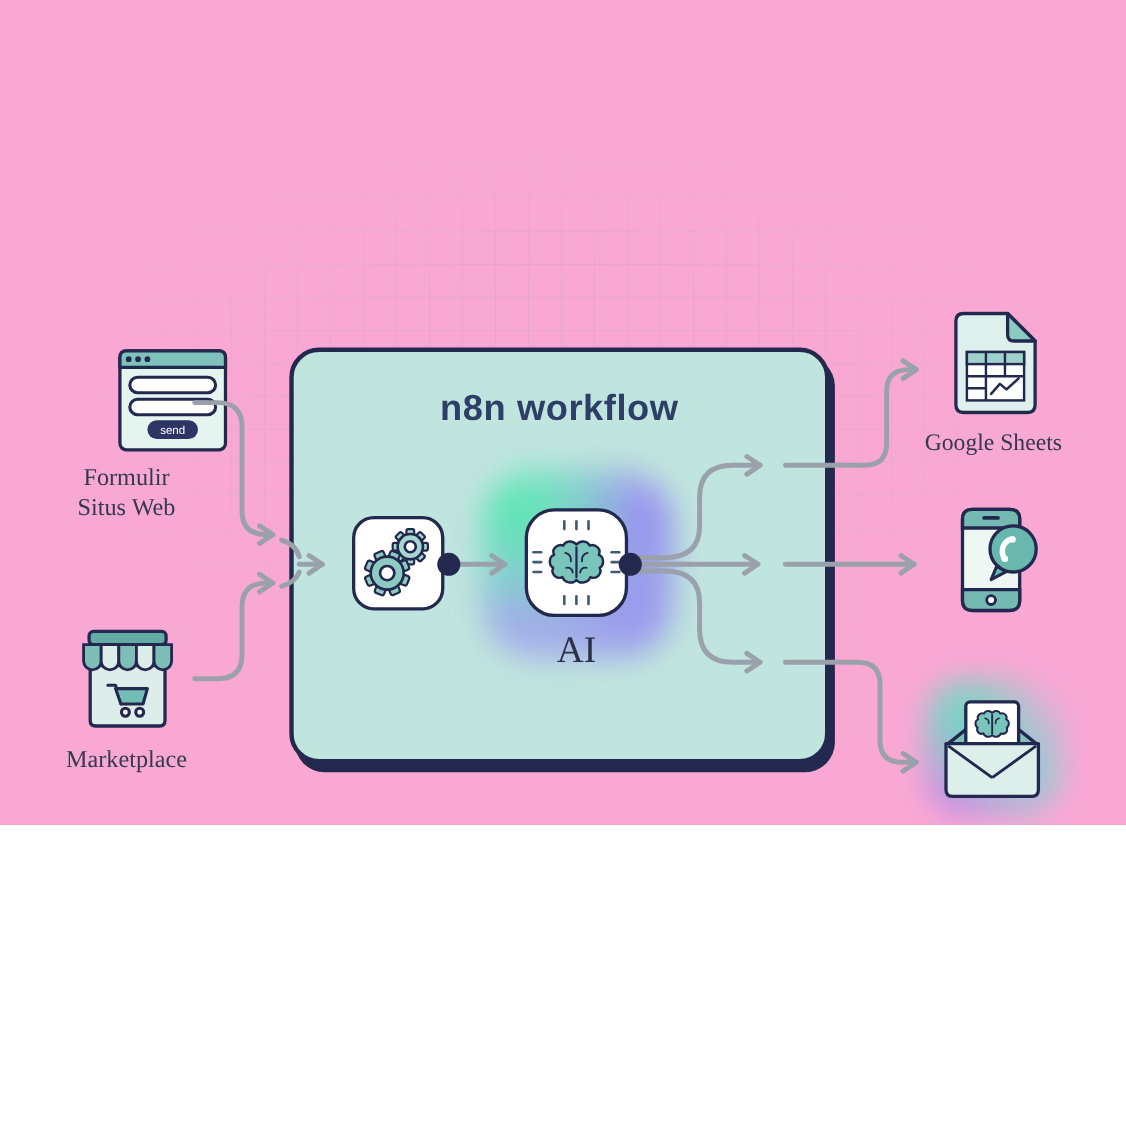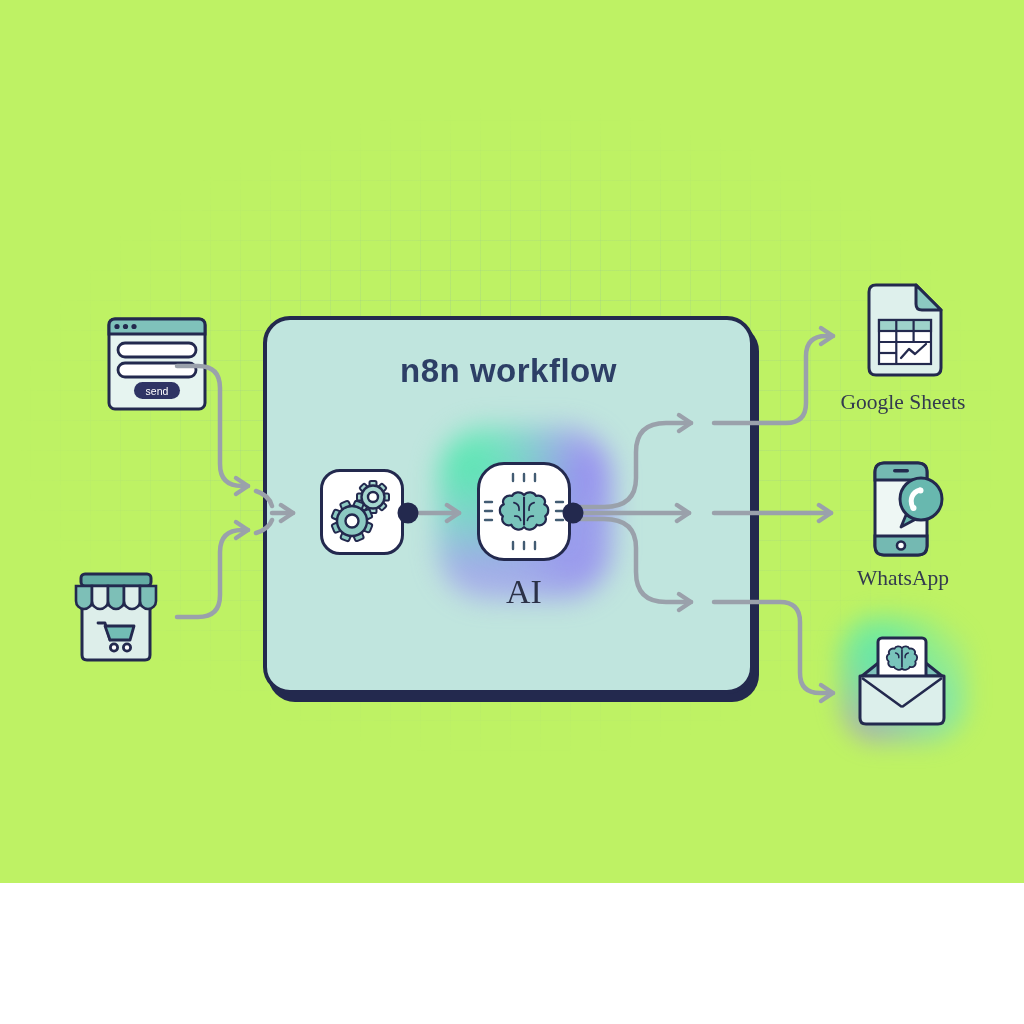--- a/index.html
+++ b/index.html
@@ -1,18 +1,18 @@
 <!DOCTYPE html>
 <html><head>
 <meta charset="utf-8">
 <style>
   html,body{margin:0;padding:0;background:#ffffff;}
   #canvas{
-    position:relative;width:1024px;height:883px;overflow:hidden;
-    background:#bef264;font-family:"Liberation Sans",sans-serif;
+    position:relative;width:1024px;height:750px;overflow:hidden;
+    background:#f9a8d4;font-family:"Liberation Sans",sans-serif;
   }
   
   .grid-layer{
     position:absolute;inset:0;z-index:1;
     background-image:
       linear-gradient(rgba(140,178,175,0.22) 1px, transparent 1px),
       linear-gradient(90deg, rgba(140,178,175,0.22) 1px, transparent 1px);
     background-size:30px 30px;
     -webkit-mask-image:radial-gradient(ellipse 55% 42% at 50% 49%, rgba(0,0,0,.9) 35%, rgba(0,0,0,.35) 65%, transparent 88%);
     mask-image:radial-gradient(ellipse 55% 42% at 50% 49%, rgba(0,0,0,.9) 35%, rgba(0,0,0,.35) 65%, transparent 88%);
@@ -84,40 +84,45 @@
       <path d="M2,17 V8 Q2,2 8,2 H92 Q98,2 98,8 V17 Z" fill="#7fc2bb" stroke="#23294e" stroke-width="3"></path>
       <circle cx="10" cy="9.5" r="2.6" fill="#23294e"></circle>
       <circle cx="18.5" cy="9.5" r="2.6" fill="#23294e"></circle>
       <circle cx="27" cy="9.5" r="2.6" fill="#23294e"></circle>
       <rect x="11" y="26" width="78" height="14" rx="7" fill="#ffffff" stroke="#23294e" stroke-width="2.8"></rect>
       <rect x="11" y="46" width="78" height="14" rx="7" fill="#ffffff" stroke="#23294e" stroke-width="2.8"></rect>
       <rect x="27" y="65" width="46" height="17" rx="8.5" fill="#2e3464"></rect>
       <text x="50" y="77.5" text-anchor="middle" font-size="10.5" fill="#ffffff" font-family="Liberation Sans, sans-serif">send</text>
     </svg>
   </div>
+  <div class="label lbl-form">
+    <div>Formulir</div>
+    <div>Situs Web</div>
+  </div>
 
   <div class="icon" style="left:70px;top:571px;">
     <svg width="92" height="93" viewBox="0 0 92 93">
       <path d="M12,34 H80 V84 Q80,89 75,89 H17 Q12,89 12,84 Z" fill="#ddeeea" stroke="#23294e" stroke-width="3"></path>
       <rect x="11" y="3" width="70" height="12" rx="4" fill="#63aca4" stroke="#23294e" stroke-width="3"></rect>
       <g>
         <path d="M6,15 V30 A8 8 0 0 0 22,30 V15 Z" fill="#7dbfb7" stroke="#23294e" stroke-width="2.6"></path>
         <path d="M22,15 V30 A8 8 0 0 0 38,30 V15 Z" fill="#ddeeea" stroke="#23294e" stroke-width="2.6"></path>
         <path d="M38,15 V30 A8 8 0 0 0 54,30 V15 Z" fill="#7dbfb7" stroke="#23294e" stroke-width="2.6"></path>
         <path d="M54,15 V30 A8 8 0 0 0 70,30 V15 Z" fill="#ddeeea" stroke="#23294e" stroke-width="2.6"></path>
         <path d="M70,15 V30 A8 8 0 0 0 86,30 V15 Z" fill="#7dbfb7" stroke="#23294e" stroke-width="2.6"></path>
       </g>
       <g>
         <polyline points="28,52 35,52 40,69" fill="none" stroke="#23294e" stroke-width="2.8" stroke-linecap="round" stroke-linejoin="round"></polyline>
         <path d="M35,55 H64 L60,69 H40 Z" fill="#72bdb5" stroke="#23294e" stroke-width="2.8" stroke-linejoin="round"></path>
         <circle cx="44" cy="76.5" r="3.6" fill="#ffffff" stroke="#23294e" stroke-width="2.8"></circle>
         <circle cx="57" cy="76.5" r="3.6" fill="#ffffff" stroke="#23294e" stroke-width="2.8"></circle>
       </g>
     </svg>
   </div>
+  <div class="label lbl-marketplace">Marketplace</div>
 
   <div class="node gears-node">
     <svg width="78" height="80" viewBox="0 0 78 80" style="display:block">
       <g transform="translate(50,25)">
         <g fill="#a5d6cf" stroke="#23294e" stroke-width="2">
           <rect x="-3.5" y="-16" width="7" height="6.5" rx="1.6" transform="rotate(0)"></rect>
           <rect x="-3.5" y="-16" width="7" height="6.5" rx="1.6" transform="rotate(45)"></rect>
           <rect x="-3.5" y="-16" width="7" height="6.5" rx="1.6" transform="rotate(90)"></rect>
           <rect x="-3.5" y="-16" width="7" height="6.5" rx="1.6" transform="rotate(135)"></rect>
           <rect x="-3.5" y="-16" width="7" height="6.5" rx="1.6" transform="rotate(180)"></rect>
@@ -196,21 +201,20 @@
       <circle cx="29" cy="84.5" r="4" fill="#ffffff" stroke="#23294e" stroke-width="2.6"></circle>
       <g>
         <path d="M34,54 L29,66 L44,58 Z" fill="#68b8af" stroke="#23294e" stroke-width="2.8" stroke-linejoin="round"></path>
         <circle cx="49" cy="38" r="21" fill="#68b8af" stroke="#23294e" stroke-width="3"></circle>
         <path d="M41,47 C37,39 40,31 48,29" fill="none" stroke="#ffffff" stroke-width="5" stroke-linecap="round"></path>
         <circle cx="41.5" cy="47" r="3" fill="#ffffff"></circle>
         <circle cx="48.5" cy="29.5" r="3" fill="#ffffff"></circle>
       </g>
     </svg>
   </div>
-  <div class="label lbl-whatsapp">WhatsApp</div>
 
   <div class="icon" style="left:854px;top:630px;">
     <svg width="96" height="100" viewBox="0 0 96 100">
       <path d="M8,46 L48,14 L88,46 Z" fill="#7fc2ba" stroke="#23294e" stroke-width="3" stroke-linejoin="round"></path>
       <rect x="24" y="8" width="48" height="60" rx="4" fill="#ffffff" stroke="#23294e" stroke-width="3"></rect>
       <g transform="translate(31,15) scale(0.53)">
         <path d="M32,6 C28,1 20,2 18,7 C11,5 5,11 8,17 C2,19 2,28 7,31 C4,37 10,44 17,41 C19,47 28,49 32,44 C36,49 45,47 47,41 C54,44 60,37 57,31 C62,28 62,19 56,17 C59,11 53,5 46,7 C44,2 36,1 32,6 Z" fill="#79c4bb" stroke="#23294e" stroke-width="3.4" stroke-linejoin="round"></path>
         <line x1="32" y1="8" x2="32" y2="42" stroke="#23294e" stroke-width="3.2"></line>
         <path d="M20,15 q 7,2 6,9 M44,15 q -7,2 -6,9" fill="none" stroke="#23294e" stroke-width="2.8" stroke-linecap="round"></path>
       </g>

